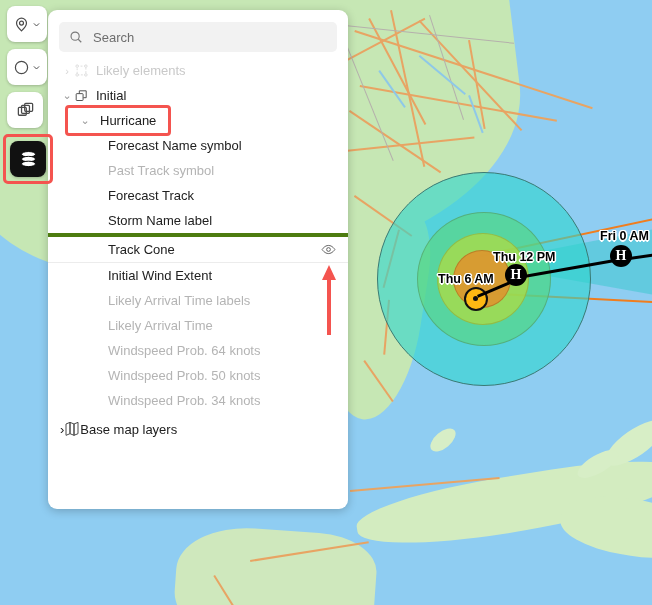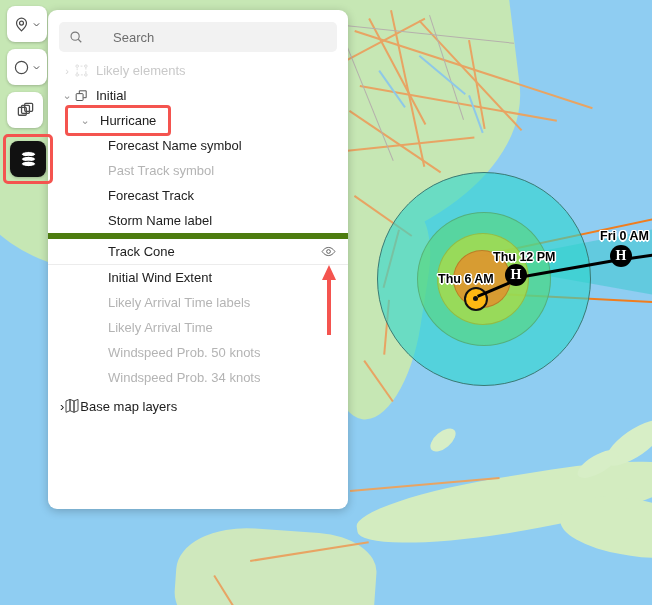--- a/index.html
+++ b/index.html
@@ -109,21 +109,21 @@
     background:#fff;border-radius:9px;
     box-shadow:0 2px 10px rgba(0,0,0,.22);
     z-index:30;overflow:hidden;
   }
   #search-box{
     margin:12px 11px 6px 11px;height:30px;background:#f2f2f2;border-radius:5px;
     display:flex;align-items:center;gap:8px;padding:0 10px;cursor:text;
   }
   #search-box input{
     border:none;background:transparent;outline:none;flex:1;
-    font-size:13px;color:#404040;font-family:"Liberation Sans",sans-serif;margin-left:20px;
+    font-size:13px;color:#404040;font-family:"Liberation Sans",sans-serif;
   }
   #search-box input::placeholder{color:#6e6e6e;}
 
   .tree-row{
     display:flex;align-items:center;height:25px;padding:0 12px;cursor:pointer;
     font-size:13px;color:#202020;position:relative;
   }
   .tree-row .chev{
     width:14px;flex:0 0 14px;color:#9a9a9a;font-size:11px;text-align:center;
     display:inline-block;
@@ -131,21 +131,21 @@
   .tree-row .g-icon{width:22px;flex:0 0 22px;display:flex;align-items:center;justify-content:flex-start;}
   .tree-row.grp-dim{color:#c9c9c9;}
   .tree-row.grp-dim .chev{color:#d8d8d8;}
   .grp-label{white-space:nowrap;}
 
   .sub-row{
     display:flex;align-items:center;height:25px;padding:0 12px 0 60px;cursor:pointer;
     font-size:13px;color:#202020;justify-content:space-between;
   }
   .sub-row.dim{color:#b4b4b4;}
-  .sub-row.selected{border-top:6px solid #4d7c0f;border-bottom:1px solid #ececec;}
+  .sub-row.selected{border-top:4px solid #4d7c0f;border-bottom:1px solid #ececec;}
   .sub-row .eye{opacity:.85;display:flex;align-items:center;}
 
   #hurricane-row{position:relative;}
   #hurricane-box{
     position:absolute;left:17px;top:-3px;width:100px;height:25px;
     border:3px solid #f4544f;border-radius:4px;pointer-events:none;
   }
 
   #red-arrow{position:absolute;left:320px;top:265px;width:18px;height:70px;z-index:60;}
 
@@ -328,20 +328,23 @@
       <div class="sub-row">
         <span>Initial Wind Extent</span>
       </div>
       <div class="sub-row dim">
         <span>Likely Arrival Time labels</span>
       </div>
       <div class="sub-row dim">
         <span>Likely Arrival Time</span>
       </div>
       <div class="sub-row dim">
+        <span>Windspeed Prob. 64 knots</span>
+      </div>
+      <div class="sub-row dim">
         <span>Windspeed Prob. 50 knots</span>
       </div>
       <div class="sub-row dim">
         <span>Windspeed Prob. 34 knots</span>
       </div>
     </div>
 
   <div class="base-row">
     <span class="chev">›</span>
     <span class="g-icon">

